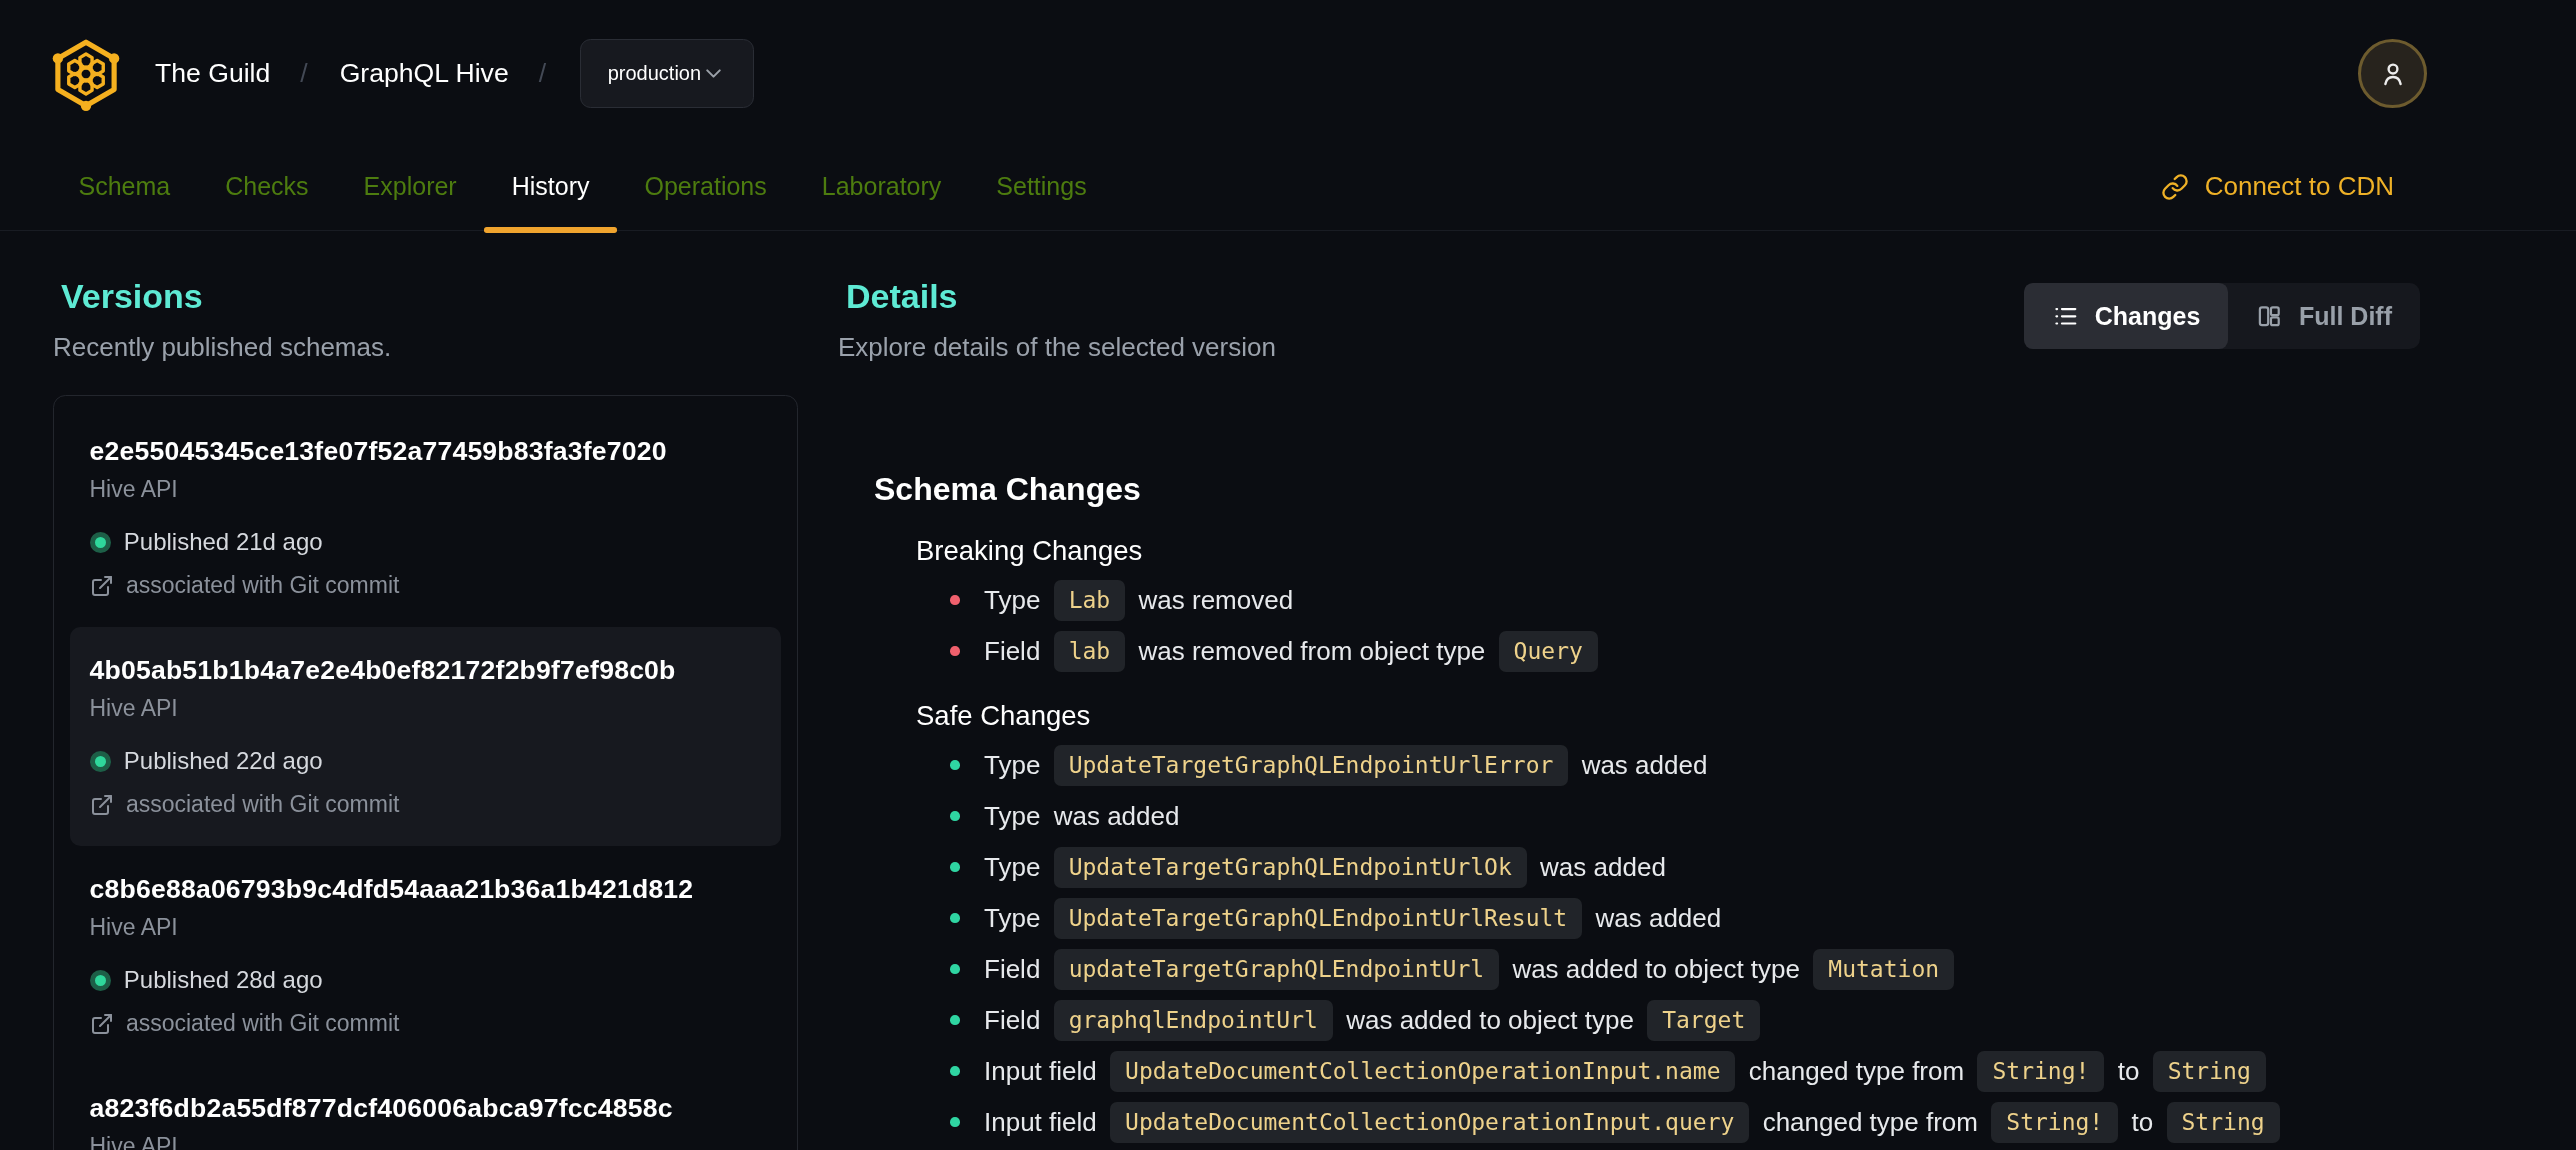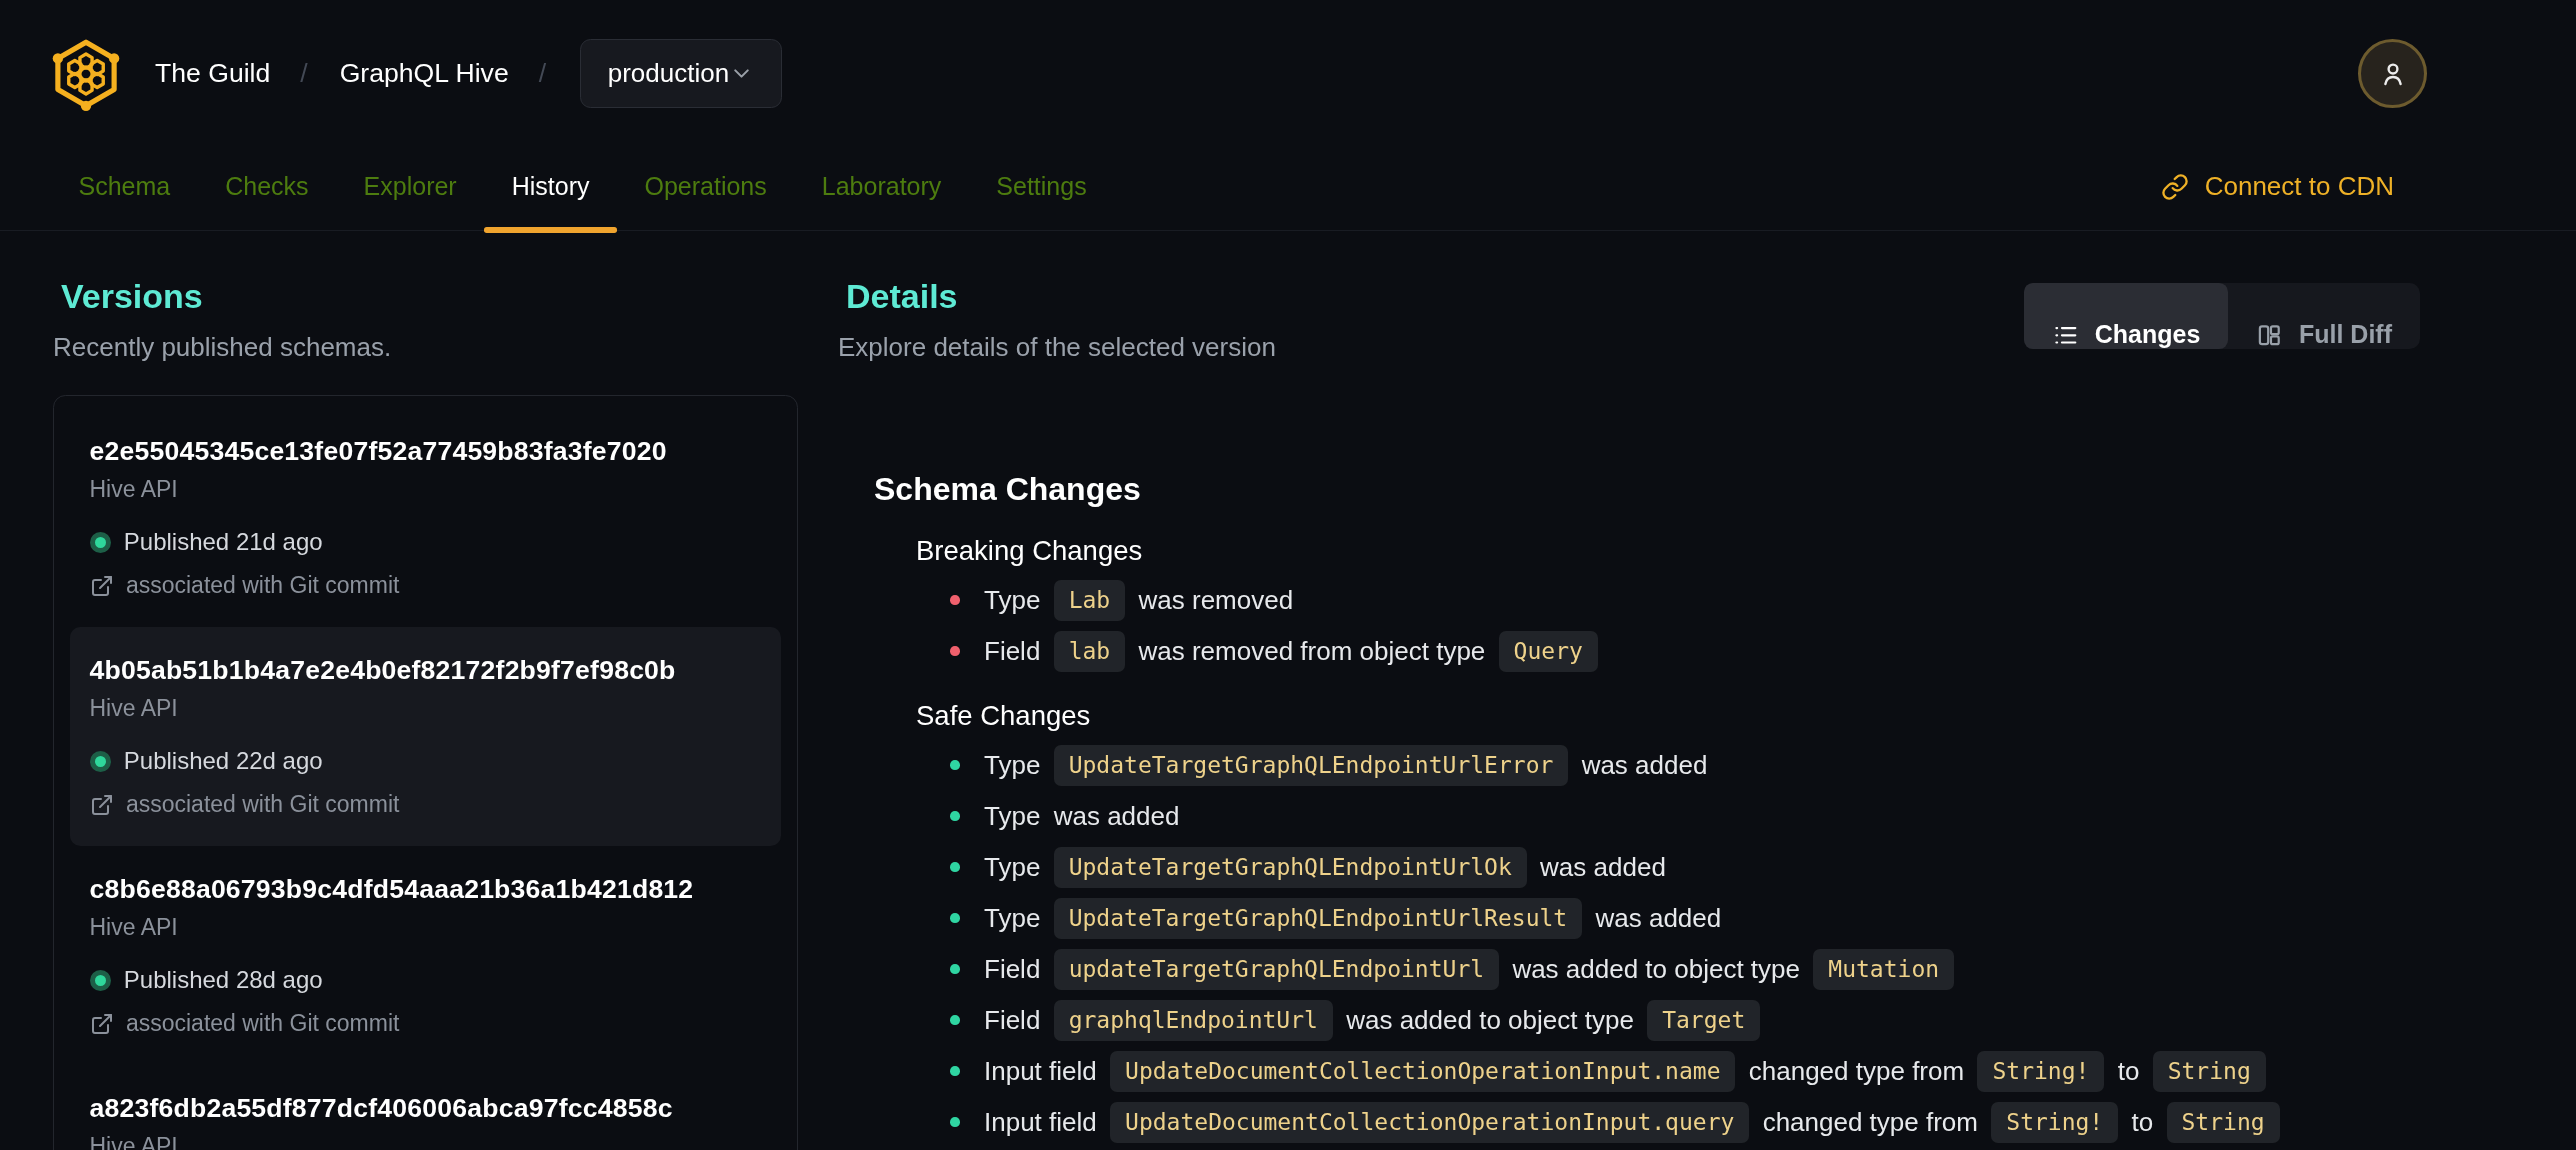--- a/index.html
+++ b/index.html
@@ -14,21 +14,21 @@
   
   .header{position:absolute;top:0;left:0;right:0;height:230px;border-bottom:1.8px solid #191c23;}
   .brand{position:absolute;top:0;left:49px;height:147px;display:flex;align-items:center;}
   .logo{width:74px;height:74px;cursor:pointer;}
   .crumb{font-size:26.6px;font-weight:500;color:#fff;margin-left:32px;text-decoration:none;cursor:pointer;}
   .crumb.first{text-align:center;}
   .slash{color:#434955;font-size:26.6px;margin-left:30px;font-weight:300;}
   .target-btn{
     display:flex;align-items:center;margin-left:34px;
     background:#17191f;border:1.8px solid #2a2d35;border-radius:10.6px;
-    height:69px;padding:0 26.6px;font-size:26px;color:#fff;cursor:pointer;
+    height:69px;padding:0 26.6px;font-size:20px;color:#fff;cursor:pointer;
     font-family:"Liberation Sans", sans-serif;
   }
   .target-btn svg{width:25px;height:25px;stroke:#9aa0a8;fill:none;stroke-width:2;stroke-linecap:round;stroke-linejoin:round;}
   .avatar{
     position:absolute;top:39px;right:149px;width:69px;height:69px;border-radius:50%;
     background:#27231d;border:3.5px solid #6d5b2e;box-sizing:border-box;
     display:flex;align-items:center;justify-content:center;cursor:pointer;
   }
   .avatar svg{width:32px;height:32px;stroke:#ececec;fill:none;stroke-width:1.8;stroke-linecap:round;}
   .nav{position:absolute;left:51px;bottom:0;display:flex;}
@@ -62,21 +62,21 @@
   .v-pub{display:flex;align-items:center;gap:13.3px;margin-top:25px;font-size:24px;color:#d6d9de;}
   .v-dot{width:21px;height:21px;border-radius:50%;background:#2fd79b;border:5.3px solid #1d5f47;box-sizing:border-box;flex:none;}
   .v-git{display:flex;align-items:center;gap:12.4px;margin-top:16px;font-size:23px;color:#8b919b;cursor:pointer;}
   .v-git svg{width:24px;height:24px;stroke:#8b919b;fill:none;stroke-width:2;stroke-linecap:round;stroke-linejoin:round;flex:none;}
 
   
   .details-col{position:absolute;left:838px;top:269px;right:0;}
   .details-head{display:flex;justify-content:space-between;align-items:flex-start;padding-right:156px;}
   .toggle-group{display:flex;background:#16181e;border-radius:10.6px;margin-top:14px;}
   .toggle-btn{
-    display:flex;align-items:flex-end;gap:16px;height:66px;padding:0 28px;
+    display:flex;align-items:center;gap:16px;height:66px;padding:0 28px;
     border:none;border-radius:8.9px;background:transparent;color:#99a0a9;
     font-size:25px;font-weight:600;cursor:pointer;font-family:"Liberation Sans", sans-serif;
   }
   .toggle-btn.active{background:#2b2d34;color:#fff;}
   .toggle-btn svg{width:26.6px;height:26.6px;flex:none;}
   .toggle-btn.active svg{stroke:#fff;}
   .toggle-btn svg{stroke:#99a0a9;fill:none;stroke-width:2;stroke-linecap:round;stroke-linejoin:round;}
 
   .schema-title{font-size:32px;font-weight:700;margin:108px 0 0 36px;color:#fff;}
   .change-section-title{font-size:27.5px;font-weight:500;margin:26.6px 0 12.4px 78px;color:#fff;}

